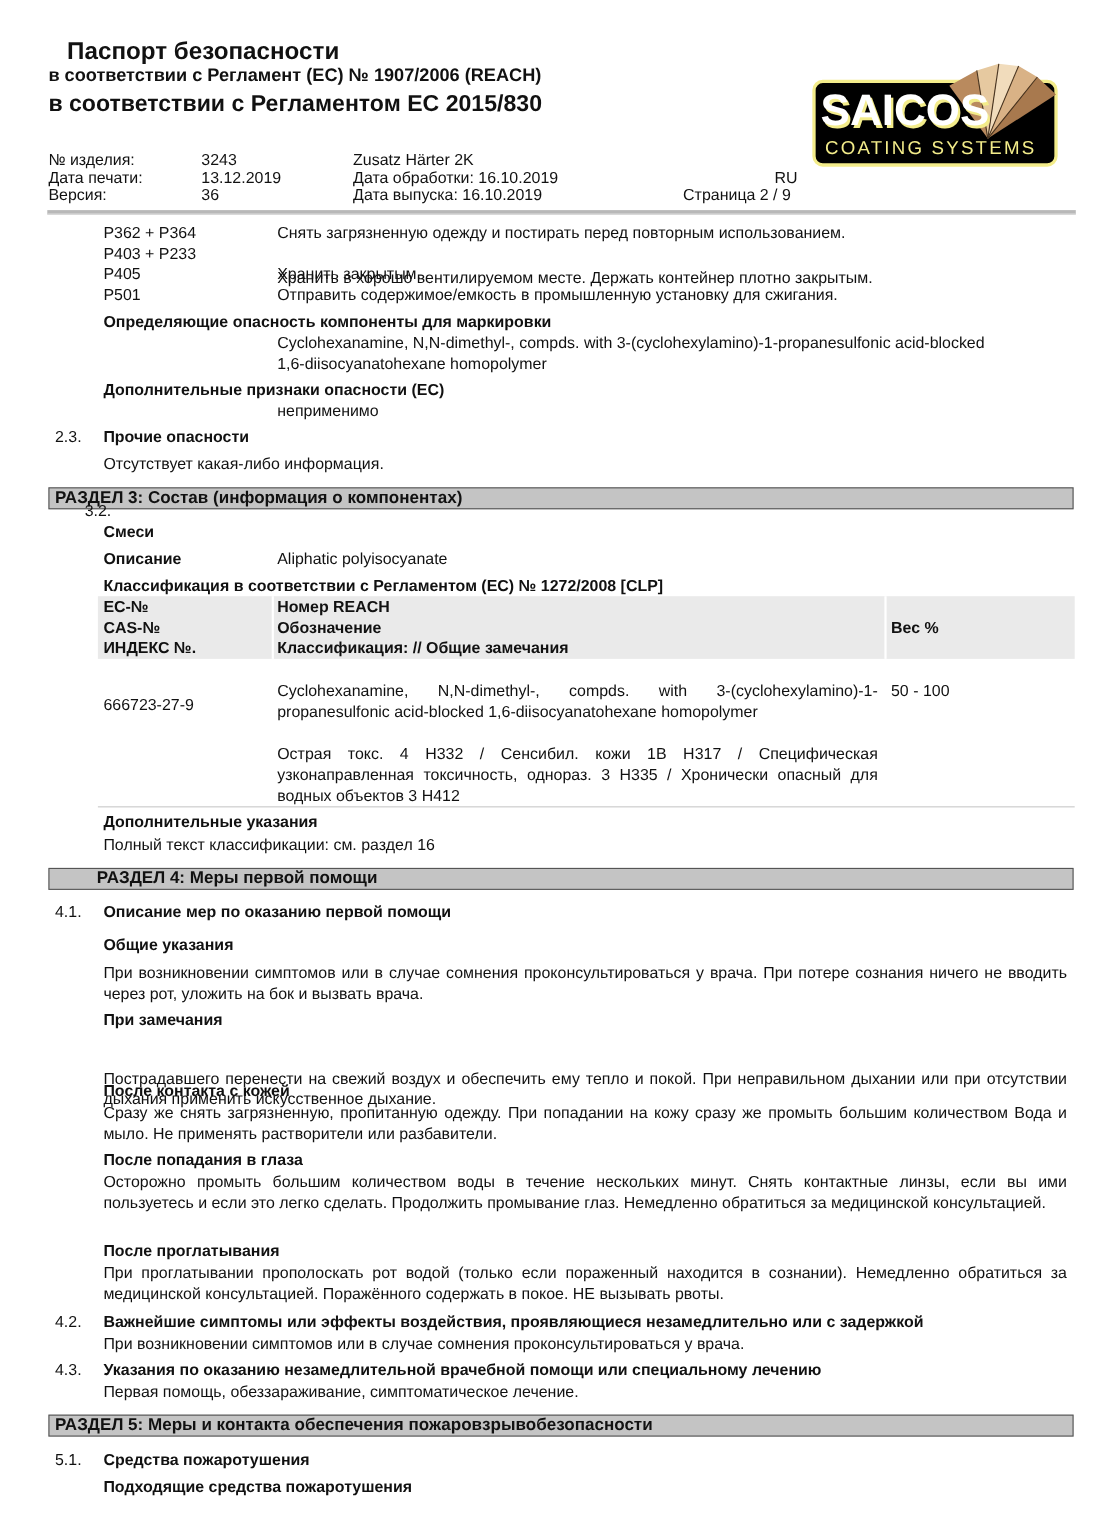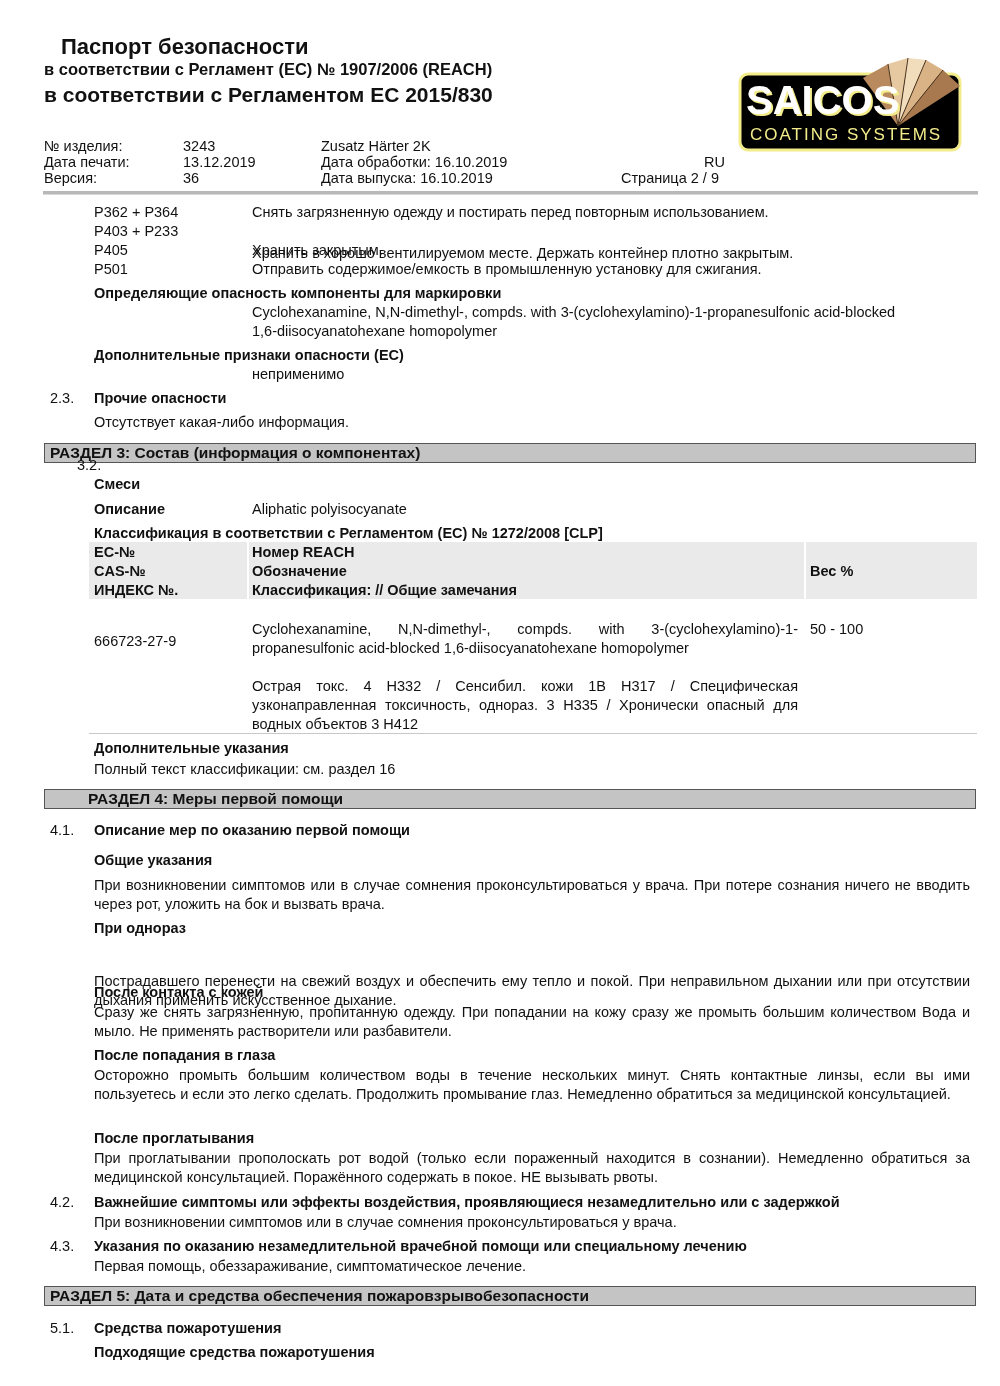--- a/index.html
+++ b/index.html
@@ -122,37 +122,37 @@
 <div class="abs body" style="left:94px;top:760px;">Полный текст классификации: см. раздел 16</div>
 
 <div class="section-bar" style="top:789px;padding-left:43px;">РАЗДЕЛ 4: Меры первой помощи</div>
 
 <div class="abs body" style="left:50px;top:821px;">4.1.</div>
 <div class="abs body b" style="left:94px;top:821px;">Описание мер по оказанию первой помощи</div>
 
 <div class="abs body b" style="left:94px;top:851px;">Общие указания</div>
 <div class="abs body just" style="left:94px;top:876px;width:876px;">При возникновении симптомов или в случае сомнения проконсультироваться у врача. При потере сознания ничего не вводить через рот, уложить на бок и вызвать врача.</div>
 
-<div class="abs body b" style="left:94px;top:919px;">При однораз</div>
+<div class="abs body b" style="left:94px;top:919px;">При замечания</div>
 <div class="abs body just" style="left:94px;top:939px;width:876px;margin-top:33px;">Пострадавшего перенести на свежий воздух и обеспечить ему тепло и покой. При неправильном дыхании или при отсутствии дыхания применить искусственное дыхание.</div>
 
 <div class="abs body b" style="left:94px;top:983px;">После контакта с кожей</div>
 <div class="abs body just" style="left:94px;top:1003px;width:876px;">Сразу же снять загрязненную, пропитанную одежду. При попадании на кожу сразу же промыть большим количеством Вода и мыло. Не применять растворители или разбавители.</div>
 
 <div class="abs body b" style="left:94px;top:1046px;">После попадания в глаза</div>
 <div class="abs body just" style="left:94px;top:1066px;width:876px;">Осторожно промыть большим количеством воды в течение нескольких минут. Снять контактные линзы, если вы ими пользуетесь и если это легко сделать. Продолжить промывание глаз. Немедленно обратиться за медицинской консультацией.</div>
 
 <div class="abs body b" style="left:94px;top:1129px;">После проглатывания</div>
 <div class="abs body just" style="left:94px;top:1149px;width:876px;">При проглатывании прополоскать рот водой (только если пораженный находится в сознании). Немедленно обратиться за медицинской консультацией. Поражённого содержать в покое. НЕ вызывать рвоты.</div>
 
 <div class="abs body" style="left:50px;top:1193px;">4.2.</div>
 <div class="abs body b" style="left:94px;top:1193px;">Важнейшие симптомы или эффекты воздействия, проявляющиеся незамедлительно или с задержкой</div>
 <div class="abs body" style="left:94px;top:1213px;">При возникновении симптомов или в случае сомнения проконсультироваться у врача.</div>
 
 <div class="abs body" style="left:50px;top:1237px;">4.3.</div>
 <div class="abs body b" style="left:94px;top:1237px;">Указания по оказанию незамедлительной врачебной помощи или специальному лечению</div>
 <div class="abs body" style="left:94px;top:1257px;">Первая помощь, обеззараживание, симптоматическое лечение.</div>
 
-<div class="section-bar" style="top:1286px;">РАЗДЕЛ 5: Дата и средства обеспечения пожаровзрывобезопасности</div>
+<div class="section-bar" style="top:1286px;">РАЗДЕЛ 5: Меры и контакта обеспечения пожаровзрывобезопасности</div>
 
 <div class="abs body" style="left:50px;top:1319px;">5.1.</div>
 <div class="abs body b" style="left:94px;top:1319px;">Средства пожаротушения</div>
 <div class="abs body b" style="left:94px;top:1343px;">Подходящие средства пожаротушения</div>
 
 </body></html>

